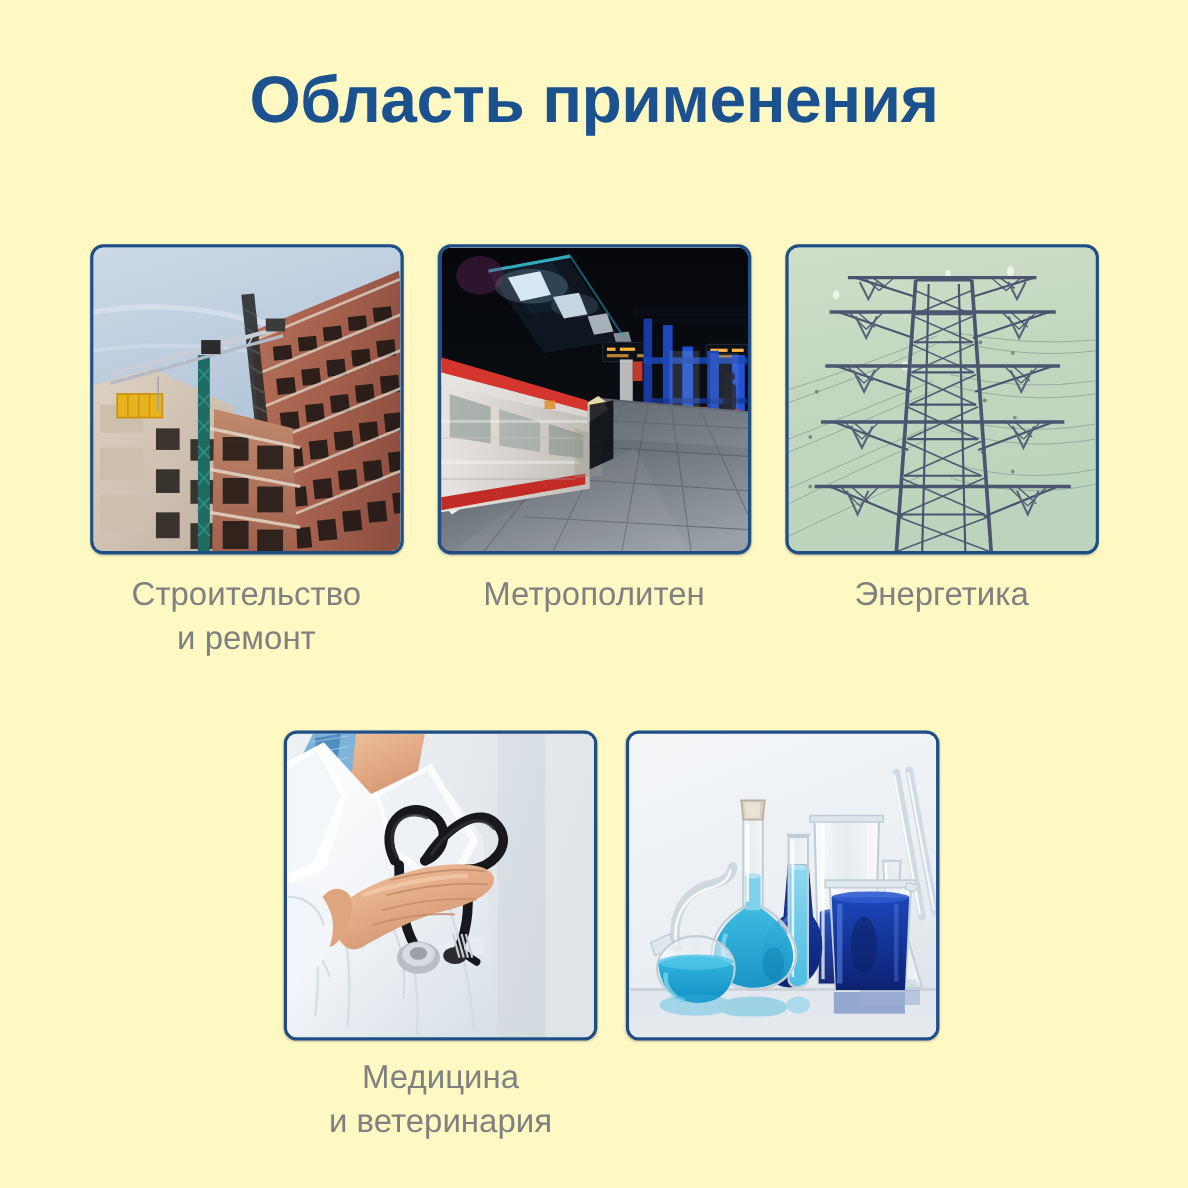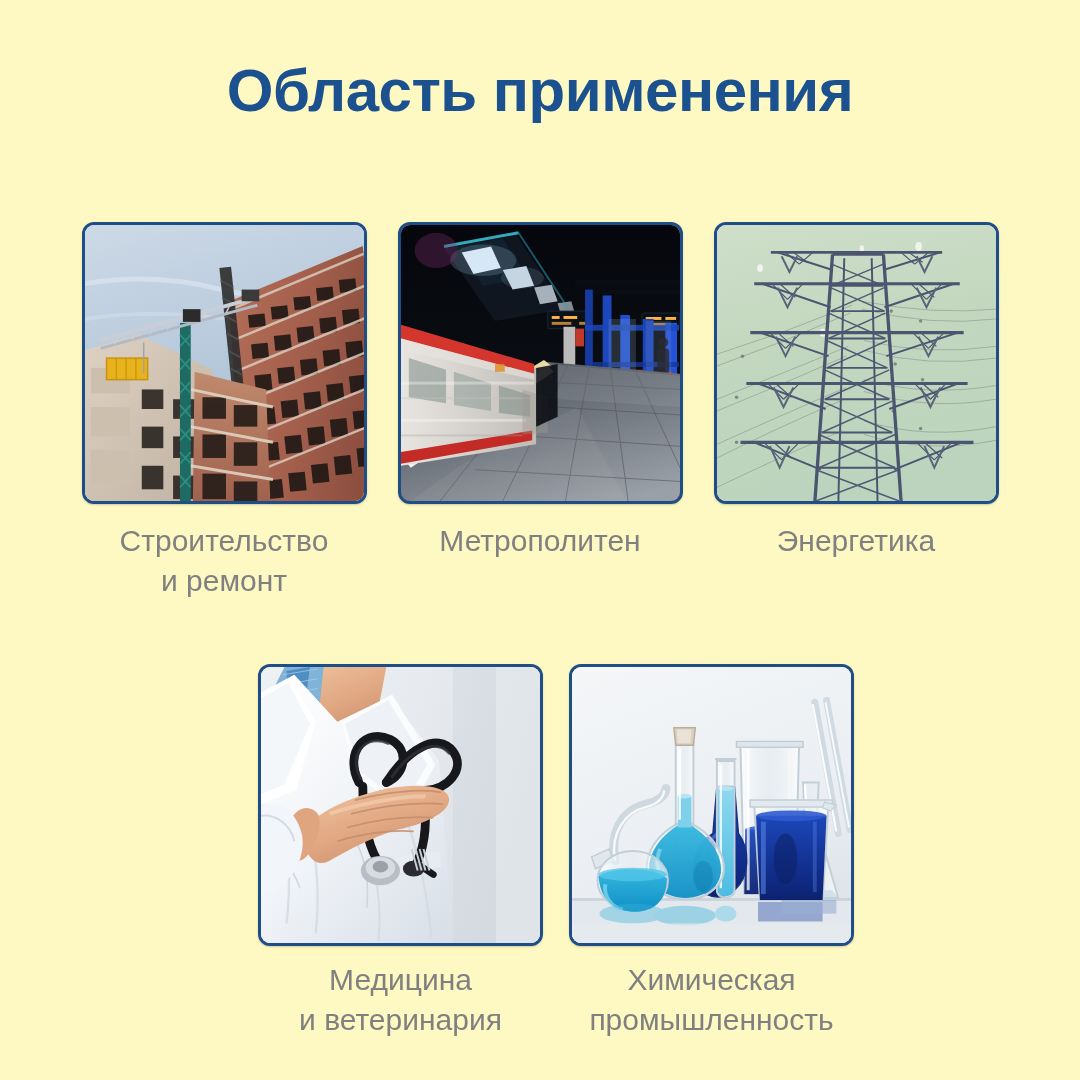--- a/index.html
+++ b/index.html
@@ -775,19 +775,17 @@
           <g opacity="0.38">
             <ellipse cx="62" cy="252" rx="34" ry="10" fill="#3bb6dc"></ellipse>
             <ellipse cx="115" cy="254" rx="32" ry="10" fill="#2fb0d8"></ellipse>
             <ellipse cx="157" cy="252" rx="11" ry="8" fill="#59c4e6"></ellipse>
             <rect x="190" y="240" width="66" height="20" fill="#1a3f9e"></rect>
             <rect x="214" y="238" width="56" height="14" fill="#2a50a8" opacity="0.6"></rect>
           </g>
           <rect x="0" y="262" width="285" height="20" fill="#e6ebef" opacity="0.65"></rect>
         </svg>
       </div>
-      <div class="card-label">Химическая
-промышленность</div>
     </div>
 
   </div>
 
 </div>
 
 </body></html>

